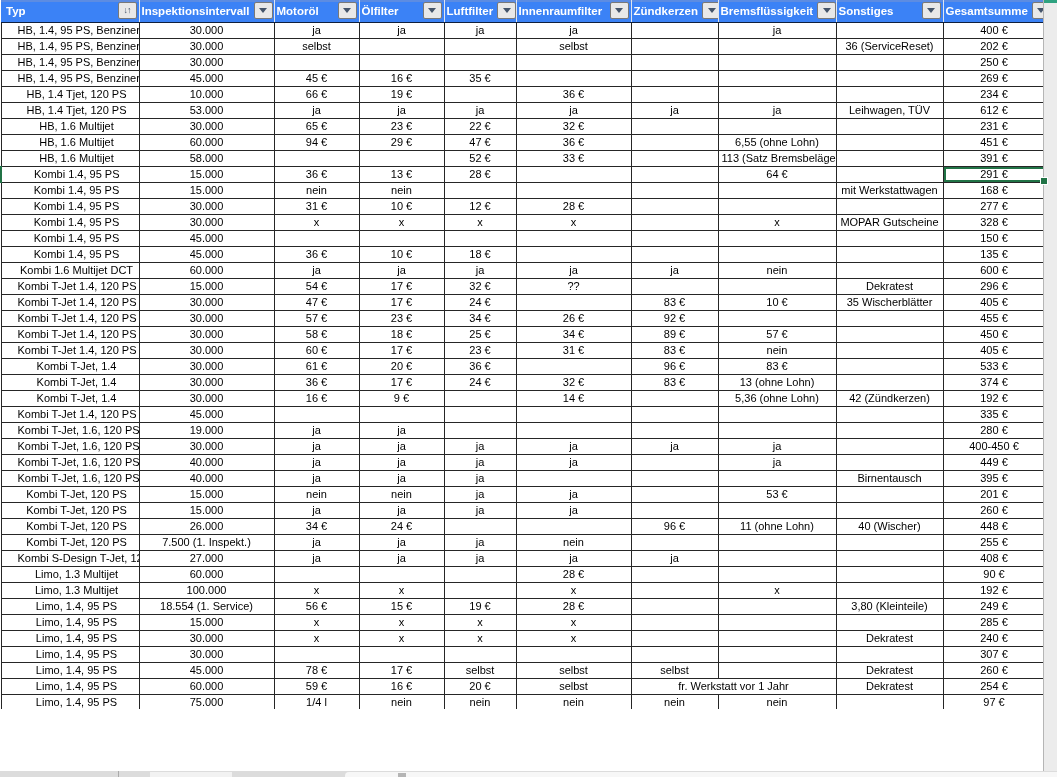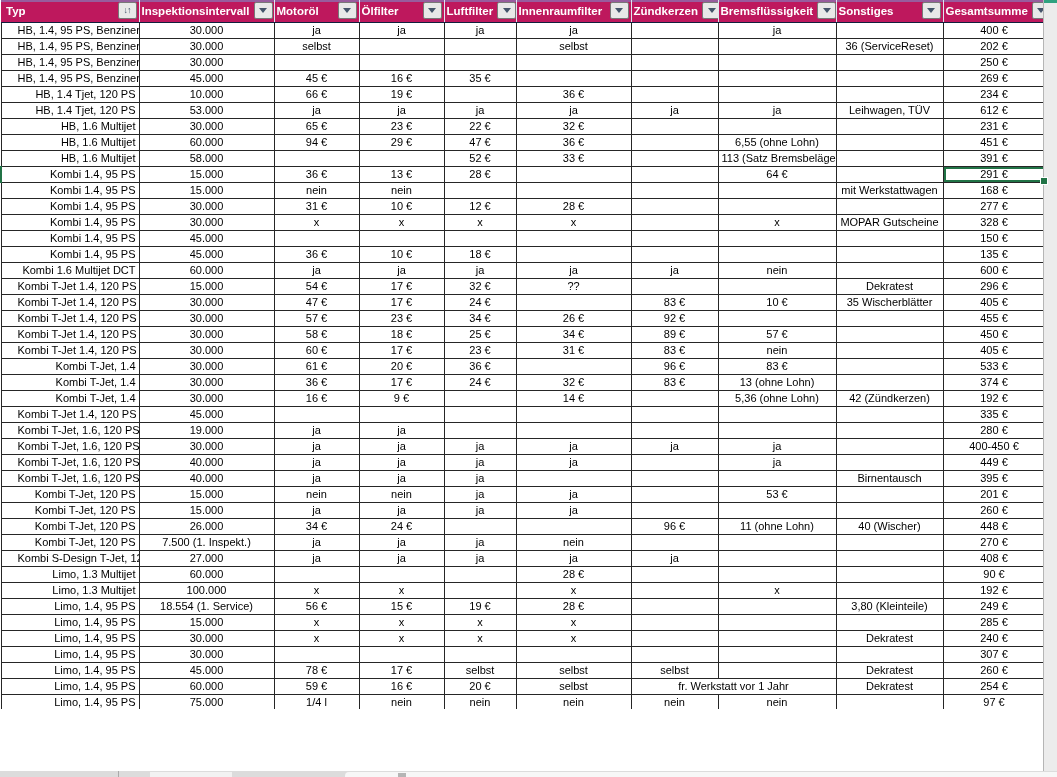--- a/index.html
+++ b/index.html
@@ -2,41 +2,41 @@
 <html><head>
 <meta charset="utf-8">
 <style>
   html,body{margin:0;padding:0;background:#fff;}
   body{width:1057px;height:777px;overflow:hidden;position:relative;
        font-family:"Liberation Sans", sans-serif;}
   .sheet{position:absolute;top:0;left:0;}
   table{border-collapse:collapse;table-layout:fixed;width:1044px;}
   th,td{overflow:hidden;white-space:nowrap;box-sizing:border-box;}
   thead th{
-    background:#be185d;color:#fff;font-weight:bold;font-size:11.5px;
+    background:#3b82f6;color:#fff;font-weight:bold;font-size:11.5px;
     height:22px;padding:0 2px;border-right:1px solid #dfe5ef;
     border-bottom:1px solid #0f1f3d;box-shadow:inset 0 2px 0 rgba(120,150,210,.55);
   }
   thead th:last-child{border-right:none;}
   .th-inner{display:flex;align-items:center;justify-content:space-between;gap:4px;height:100%;}
   .th-inner.left{justify-content:space-between;padding-left:3px;}
   .filter-btn{
     flex:0 0 auto;width:17px;height:15px;background:#e8e8e8;
     border:1px solid #787878;border-radius:2px;display:flex;
     align-items:center;justify-content:center;cursor:pointer;
   }
   .caret{width:0;height:0;border-left:4px solid transparent;
          border-right:4px solid transparent;border-top:5px solid #44546A;}
   .sorticon{font-size:9px;line-height:9px;color:#44546A;font-weight:bold;
             letter-spacing:-1px;}
   tbody td{
     height:16px;font-size:11px;color:#000;padding:0 3px;
     border:1px solid #262626;text-align:center;line-height:14px;
   }
-  tbody td.c0{text-align:right;padding-left:16px;}
+  tbody td.c0{text-align:center;padding-left:16px;}
   tbody tr.cut td{height:13px;border-bottom:none;}
   td.sel{position:relative;box-shadow:inset 0 0 0 2px #217346;overflow:visible;}
   td.sel::after{content:"";position:absolute;right:-3px;bottom:-3px;width:6px;height:6px;
     background:#217346;border:1px solid #fff;z-index:5;}
   td.rowmark{border-left:2px solid #217346;}
   .right-gutter{position:absolute;top:0;right:0;width:13px;height:777px;
     background:#ececec;border-left:1px solid #b5b5b5;}
   .right-gutter .green-cap{position:absolute;top:0;left:0;right:0;height:3px;background:#2ea280;}
   .bottom-bar{position:absolute;left:0;bottom:0;width:1057px;height:6px;background:#dcdcdc;}
   .bottom-bar .seg-a{position:absolute;left:150px;width:82px;top:1px;bottom:0;background:#f2f2f2;}
@@ -534,21 +534,21 @@
         <tr>
           <td class="c0">Kombi T-Jet, 120 PS</td>
           <td class="c1">7.500 (1. Inspekt.)</td>
           <td class="c2">ja</td>
           <td class="c3">ja</td>
           <td class="c4">ja</td>
           <td class="c5">nein</td>
           <td class="c6"></td>
           <td class="c7"></td>
           <td class="c8"></td>
-          <td class="c9">270 €</td>
+          <td class="c9">255 €</td>
         </tr>
         <tr>
           <td class="c0">Kombi S-Design T-Jet, 120 PS</td>
           <td class="c1">27.000</td>
           <td class="c2">ja</td>
           <td class="c3">ja</td>
           <td class="c4">ja</td>
           <td class="c5">ja</td>
           <td class="c6">ja</td>
           <td class="c7"></td>

